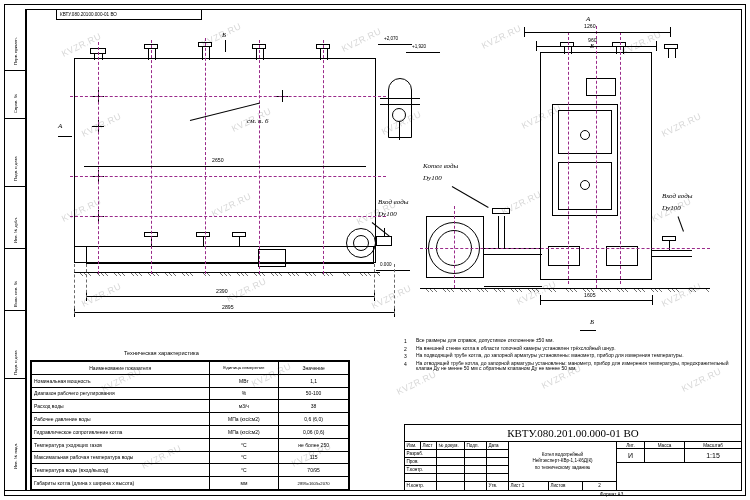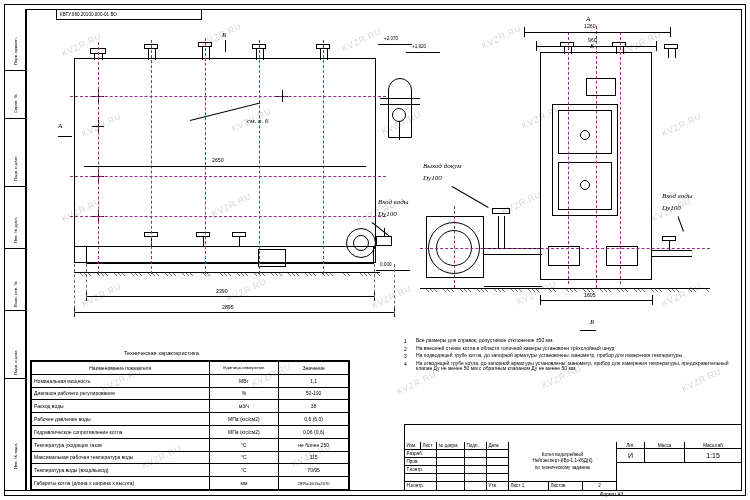--- a/index.html
+++ b/index.html
@@ -253,21 +253,21 @@
   <div class="dimtxt" style="left:584px;top:292px;">1605</div>
 
   <div class="ln h" style="left:420px;top:288px;width:290px;"></div>
   <div class="hatch" style="left:420px;top:288px;width:290px;height:4px;opacity:.55;"></div>
 
   <div class="txt mid lbl-h" style="left:586px;top:15px;">А</div>
   <div class="txt mid lbl-h" style="left:590px;top:42px;">Б</div>
   <div class="txt mid lbl-h" style="left:590px;top:318px;">Б</div>
   <div class="ln h" style="left:580px;top:330px;width:16px;"></div>
 
-  <div class="txt mid lbl-h" style="left:423px;top:162px;">Выход докум</div>
+  <div class="txt mid lbl-h" style="left:423px;top:162px;">Котел воды</div>
   <div class="txt mid lbl-h" style="left:423px;top:174px;">Dy100</div>
   <div class="ln" style="left:452px;top:186px;width:42px;height:1px;transform:rotate(30deg);transform-origin:left center;"></div>
 
   <div class="txt mid lbl-h" style="left:662px;top:192px;">Вход воды</div>
   <div class="txt mid lbl-h" style="left:662px;top:204px;">Dy100</div>
   <div class="ln" style="left:678px;top:216px;width:16px;height:1px;transform:rotate(70deg);transform-origin:left center;"></div>
 
   <div class="notes" style="left:404px;top:338px;width:330px;">
     <div style="display:flex;gap:4px;margin-bottom:1.5px;">
       <span style="width:8px;">1</span>
@@ -340,20 +340,23 @@
             <td>Габариты котла (длина х ширина х высота)</td>
             <td style="text-align:center;">мм</td>
             <td style="text-align:center;font-size:4.2px;">2895х1605х2070</td>
           </tr>
     </tbody>
       </table>
   </div>
 
   <div id="tb">
 
+    <div class="c" style="left:0;top:0;width:336px;height:17px;border-right:none;display:flex;align-items:center;justify-content:center;">
+      <span style="font-size:11px;font-family:'Liberation Serif',serif;">КВТУ.080.201.00.000-01 ВО</span>
+    </div>
 
     <div class="c" style="left:0;top:17px;width:16px;height:8px;">Изм.</div>
     <div class="c" style="left:16px;top:17px;width:16px;height:8px;">Лист</div>
     <div class="c" style="left:32px;top:17px;width:28px;height:8px;">№ докум.</div>
     <div class="c" style="left:60px;top:17px;width:22px;height:8px;">Подп.</div>
     <div class="c" style="left:82px;top:17px;width:22px;height:8px;">Дата</div>
 
     <div class="c" style="left:0;top:25px;width:32px;height:8px;">Разраб.</div>
     <div class="c" style="left:32px;top:25px;width:28px;height:8px;"></div>
     <div class="c" style="left:60px;top:25px;width:22px;height:8px;"></div>

